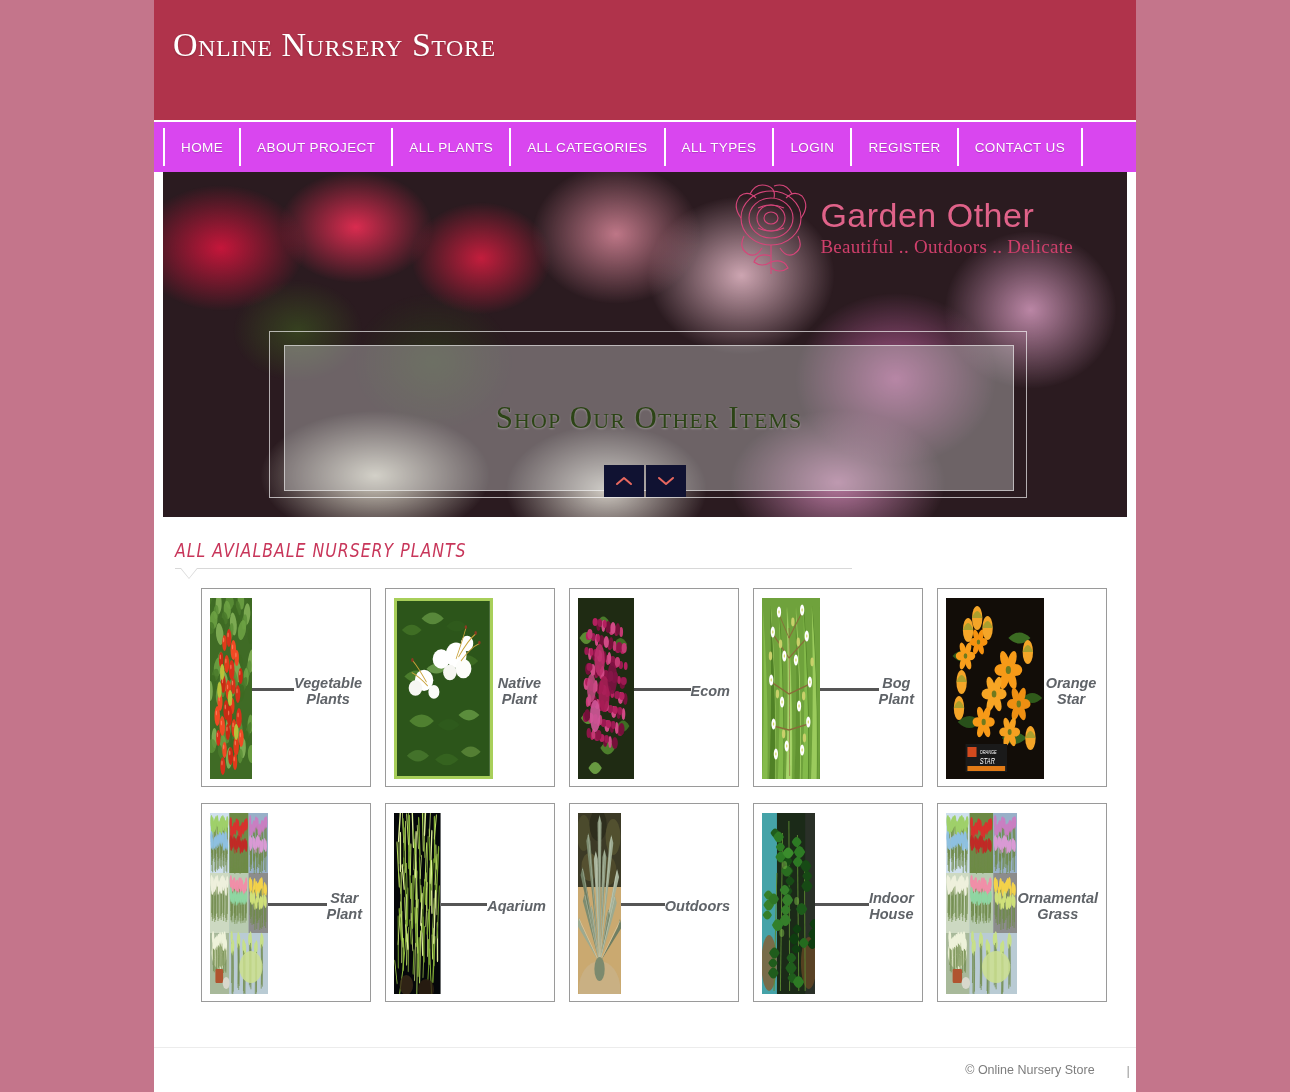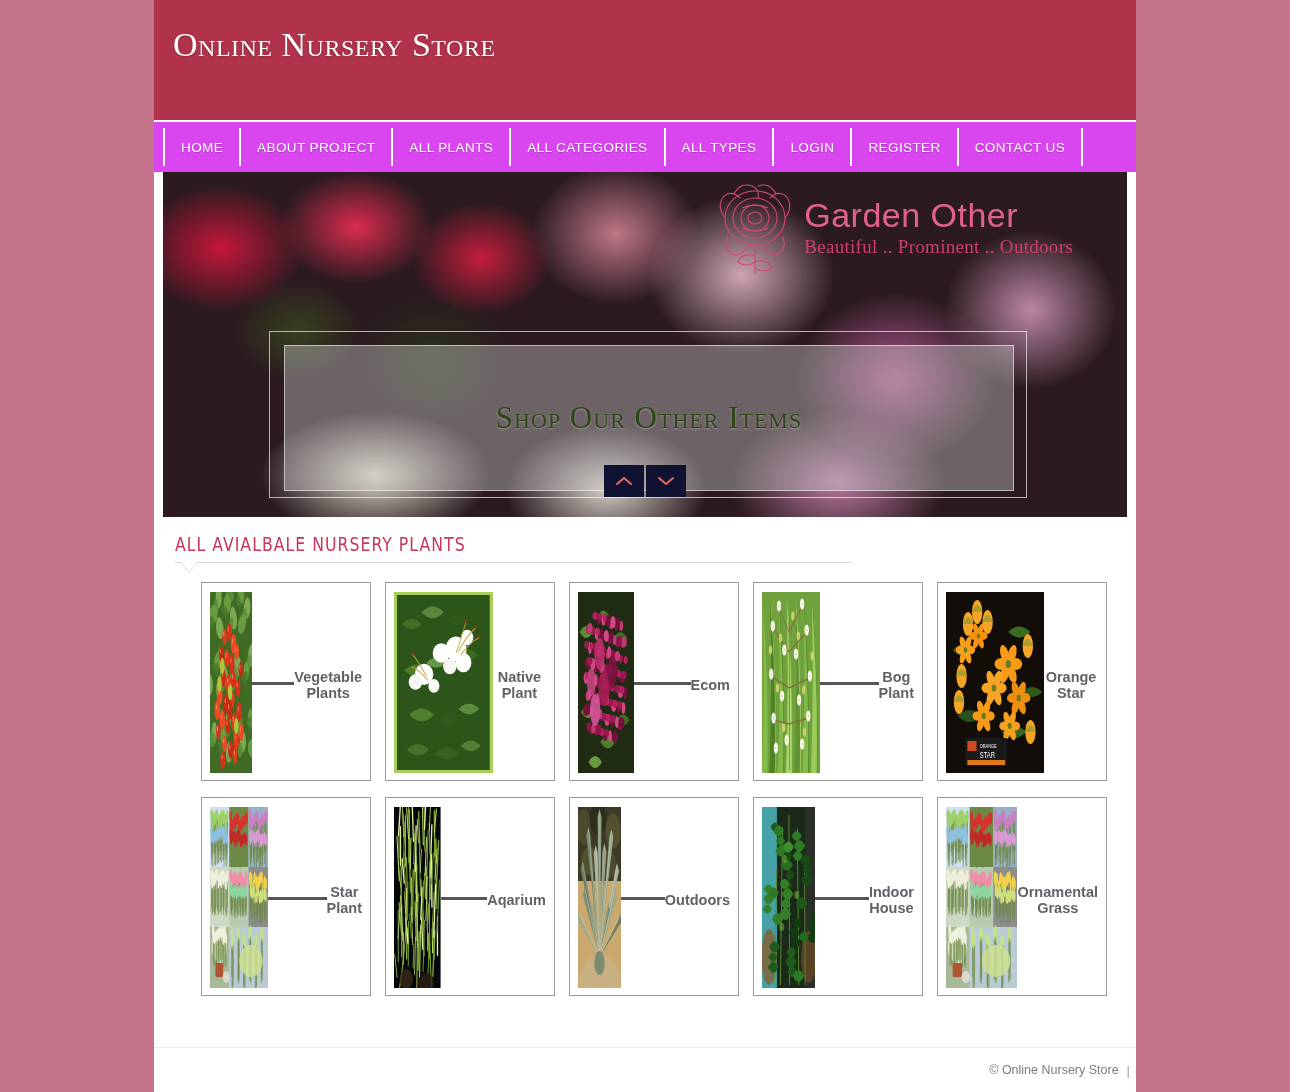--- a/index.html
+++ b/index.html
@@ -192,21 +192,22 @@
     cursor: pointer;
     display: flex;
     align-items: center;
     justify-content: center;
     padding: 0;
   }
   .slider-btn svg { display: block; }
 
   
   #content {
-    padding: 16px 19px 0 19px;
+    padding: 22px 19px 0 19px;
+    font-style: italic;
   }
   #section-heading {
     font-family: "DejaVu Sans Condensed", "Liberation Sans Narrow", "Liberation Sans", sans-serif;
     font-size: 19px;
     color: #c8365a;
     letter-spacing: 1.1px;
     text-transform: uppercase;
     margin: 0 0 7px 2px;
     font-weight: normal;
     transform: scaleX(.92);
@@ -295,20 +296,21 @@
     height: 44px;
     border-top: 1px solid #ececec;
     background: #ffffff;
   }
   #footer-inner {
     display: flex;
     align-items: center;
     justify-content: flex-end;
     height: 100%;
     padding-right: 0;
+    gap: 24px;
   }
   #footer-text {
     font-size: 12.5px;
     color: #7d7d7d;
     white-space: nowrap;
   }
   #footer-sep {
     color: #9b9b9b;
     font-size: 13px;
     margin: 0 6px 0 8px;
@@ -352,21 +354,21 @@
           <path d="M70 58 Q76 70 66 76 Q58 80 52 70"></path>
           <path d="M43 67 L43 96"></path>
           <path d="M43 78 Q30 74 26 84 Q34 90 43 84"></path>
           <path d="M43 84 Q56 80 60 90 Q52 96 43 90"></path>
           <path d="M30 30 Q43 24 56 30"></path>
           <path d="M30 50 Q43 56 56 50"></path>
         </g>
       </svg>
       <div id="logo-text">
         <div id="logo-title">Garden Other</div>
-        <div id="logo-tagline">Beautiful .. Prominent .. Outdoors</div>
+        <div id="logo-tagline">Beautiful .. Outdoors .. Delicate</div>
       </div>
     </div>
 
     <div id="banner-frame-outer"></div>
 
     <div id="banner-panel">
       <div id="banner-caption">Shop Our Other Items</div>
     </div>
 
     <div id="slider-controls">

